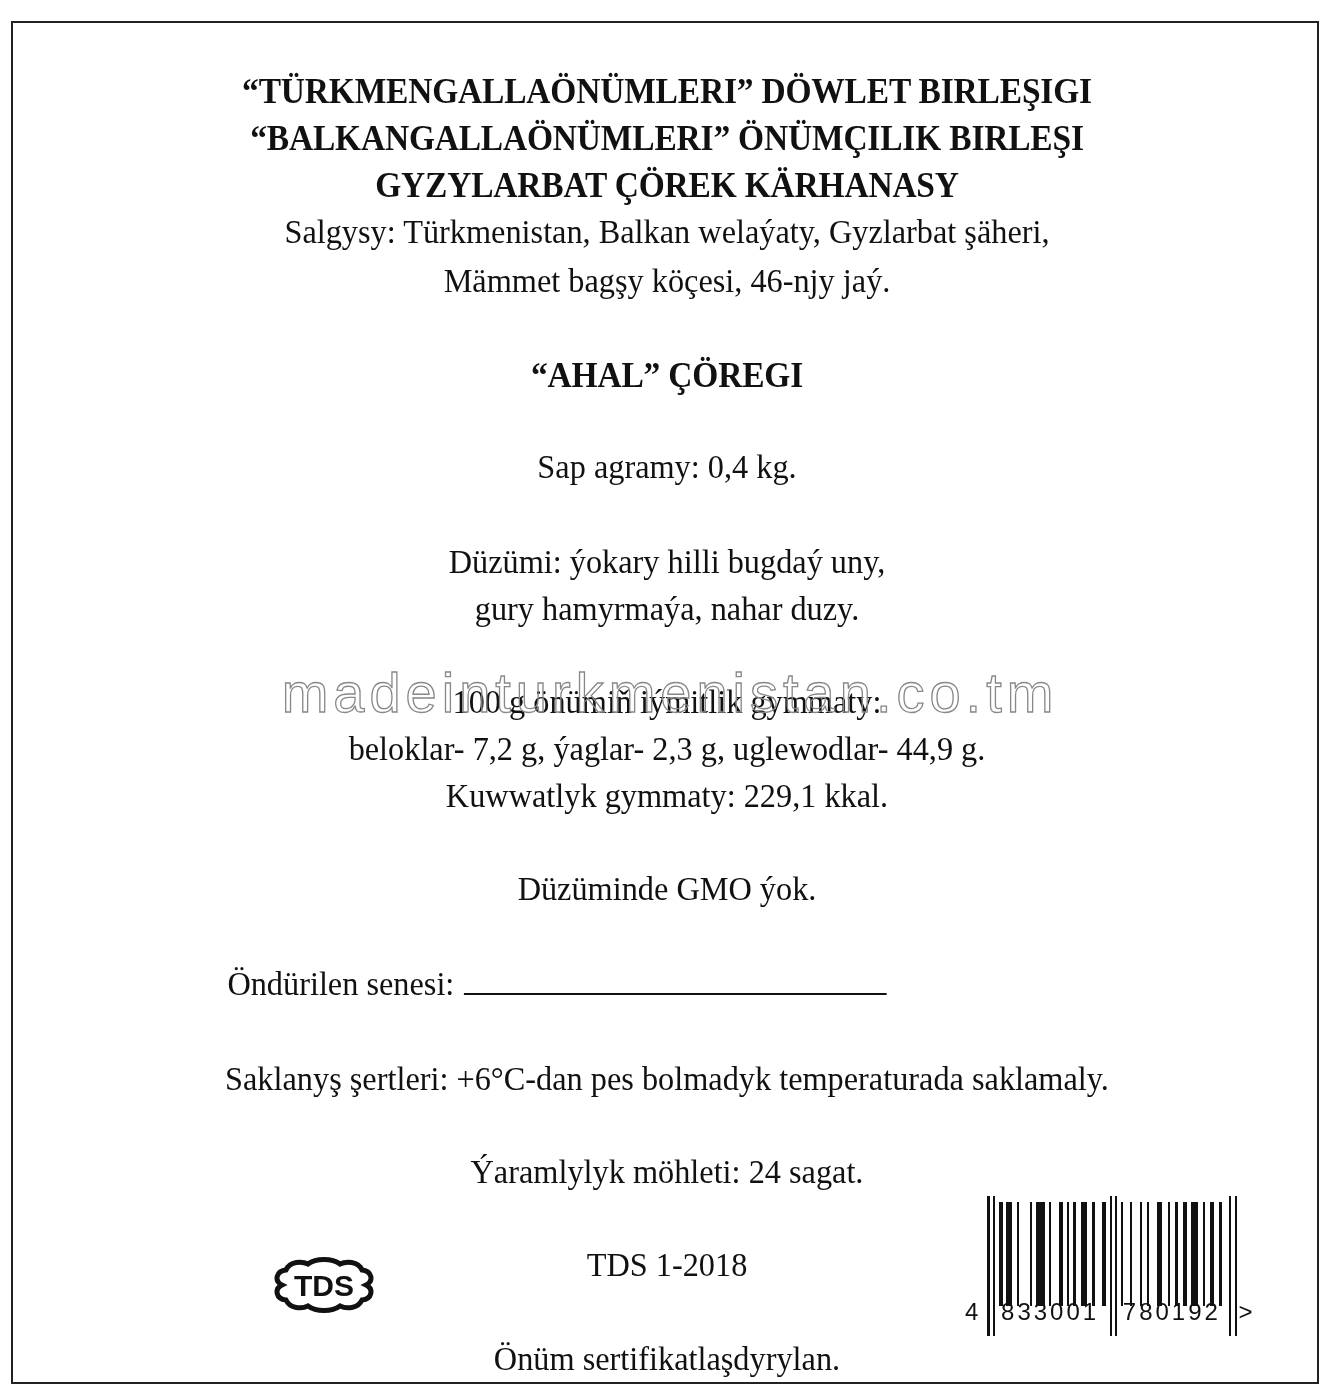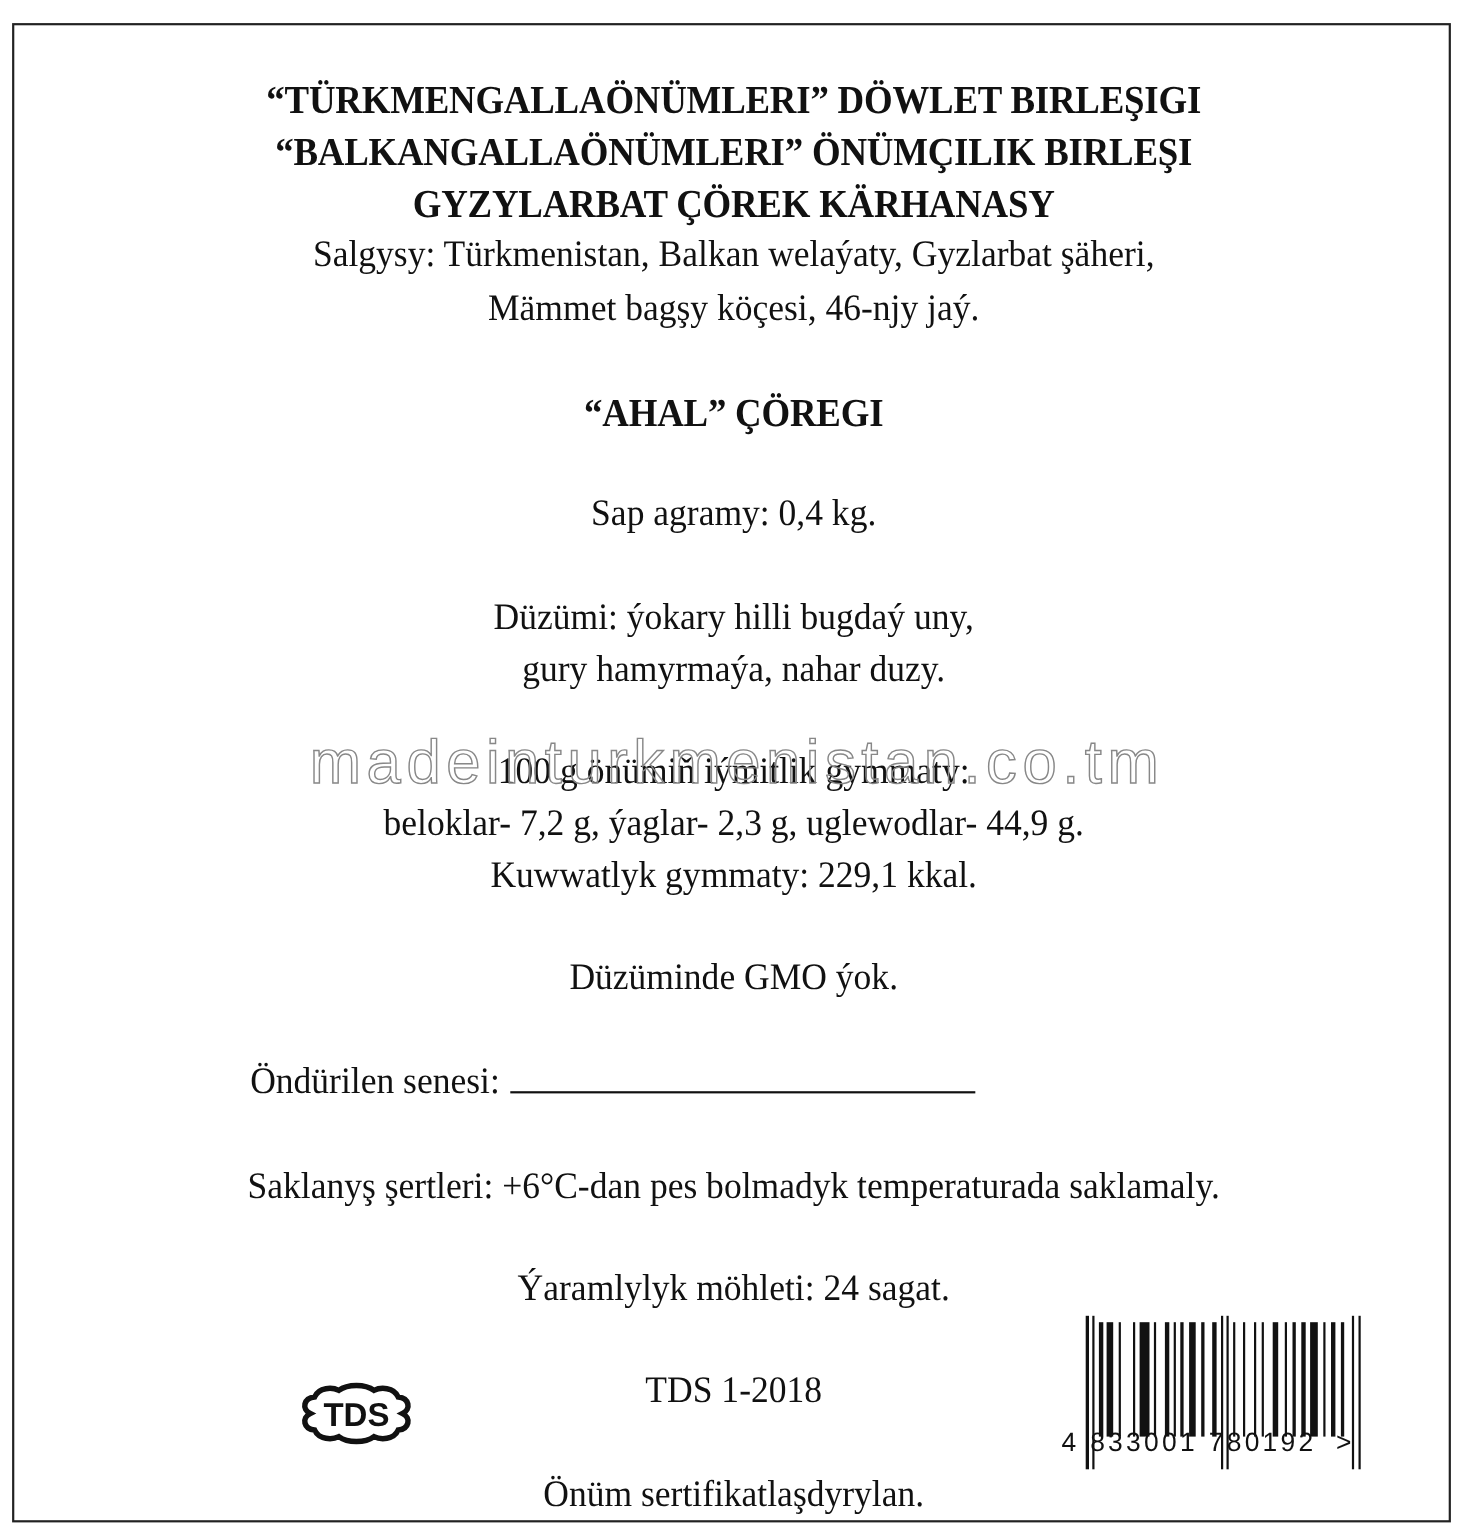--- a/index.html
+++ b/index.html
@@ -96,18 +96,18 @@
       <rect x="218" y="6" width="2" height="104"></rect>
       <rect x="225" y="6" width="4" height="104"></rect>
       <rect x="234" y="6" width="3" height="104"></rect>
       <rect x="244" y="0" width="2" height="140"></rect>
       <rect x="250" y="0" width="2" height="140"></rect>
     </g>
   </svg>
 </div>
 <div class="bc-digits">
   <span>4</span>
-  <span style="margin-left:0;">833001</span>
-  <span style="">780192</span>
+  <span style="margin-left:10px;">833001</span>
+  <span style="margin-left:14px;">780192</span>
   <span style="margin-left:8px;">&gt;</span>
 </div>
 
 <div class="line reg" style="top:1340px;">Önüm sertifikatlaşdyrylan.</div>
 
 </body></html>

